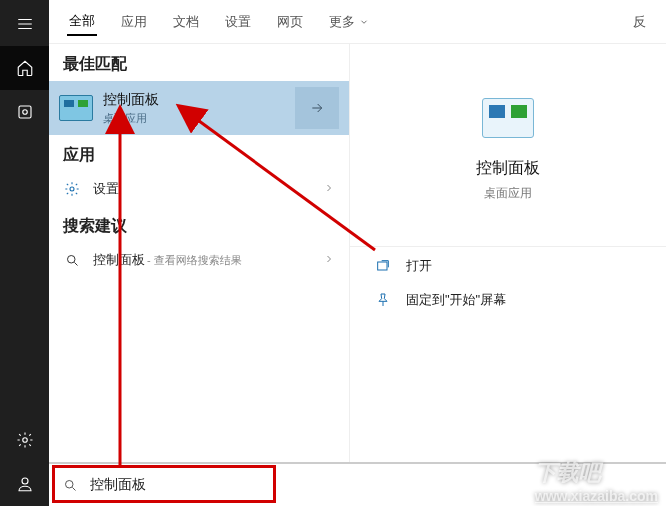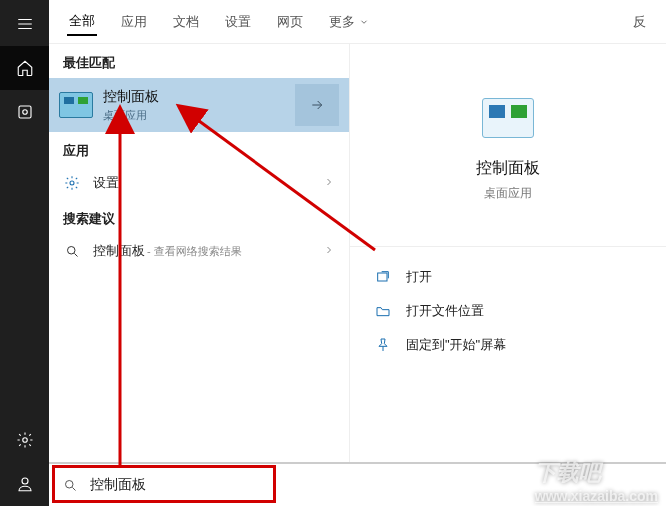--- a/index.html
+++ b/index.html
@@ -38,21 +38,21 @@
 
   
   .content { flex: 1; display: flex; min-height: 0; }
 
   
   .results {
     width: 300px; display: flex; flex-direction: column;
     padding-bottom: 4px;
   }
   .section-label {
-    font-size: 13px; font-weight: 600; color: #222;
+    font-size: 16px; font-weight: 600; color: #222;
     padding: 10px 14px 6px;
   }
   .best-match {
     display: flex; align-items: center;
     background: #b7d3e8; min-height: 54px;
     padding: 6px 10px;
   }
   .bm-icon {
     width: 34px; height: 26px; background: #7fc6e3;
     border: 1px solid #2a7aa0; border-radius: 2px; position: relative;
@@ -99,21 +99,21 @@
     content: ""; position: absolute;
     width: 16px; height: 13px; top: 6px;
   }
   .pv-icon::before { left: 6px; background: #2c78b4; }
   .pv-icon::after  { right: 6px; background: #2ea135; }
   .pv-title { font-size: 16px; color: #111; }
   .pv-sub   { font-size: 12px; color: #777; margin-top: 6px; }
 
   .pv-actions {
     align-self: stretch; margin-top: 44px; border-top: 1px solid #eee;
-    padding: 13px 20px 0 20px;
+    padding: 2px 20px 0 20px;
   }
   .pv-action {
     display: flex; align-items: center; gap: 14px;
     font-size: 13px; color: #222; padding: 8px 4px; cursor: pointer;
   }
   .pv-action .aicon { width: 18px; color: #1b6fb0; display: flex; justify-content: center; }
   .aicon svg { width: 16px; height: 16px; stroke: #1b6fb0; fill: none; stroke-width: 1.5; }
 
   
   .searchbar {
@@ -264,28 +264,20 @@
                 <svg viewBox="0 0 24 24">
                   <rect x="4" y="6" width="14" height="12"></rect>
                   <path d="M10 4h10v10"></path>
                 </svg>
               </span>
             <span>打开</span>
           </div>
           <div class="pv-action">
             <span class="aicon">
                 <svg viewBox="0 0 24 24">
-                  <path d="M3 7h6l2 3h10v9H3z"></path>
-                </svg>
-              </span>
-            <span>打开文件位置</span>
-          </div>
-          <div class="pv-action">
-            <span class="aicon">
-                <svg viewBox="0 0 24 24">
                   <path d="M9 3h6l-1 7 4 4H6l4-4z"></path>
                   <path d="M12 14v7"></path>
                 </svg>
               </span>
             <span>固定到"开始"屏幕</span>
           </div>
         </div>
       </div>
 
     </div>

